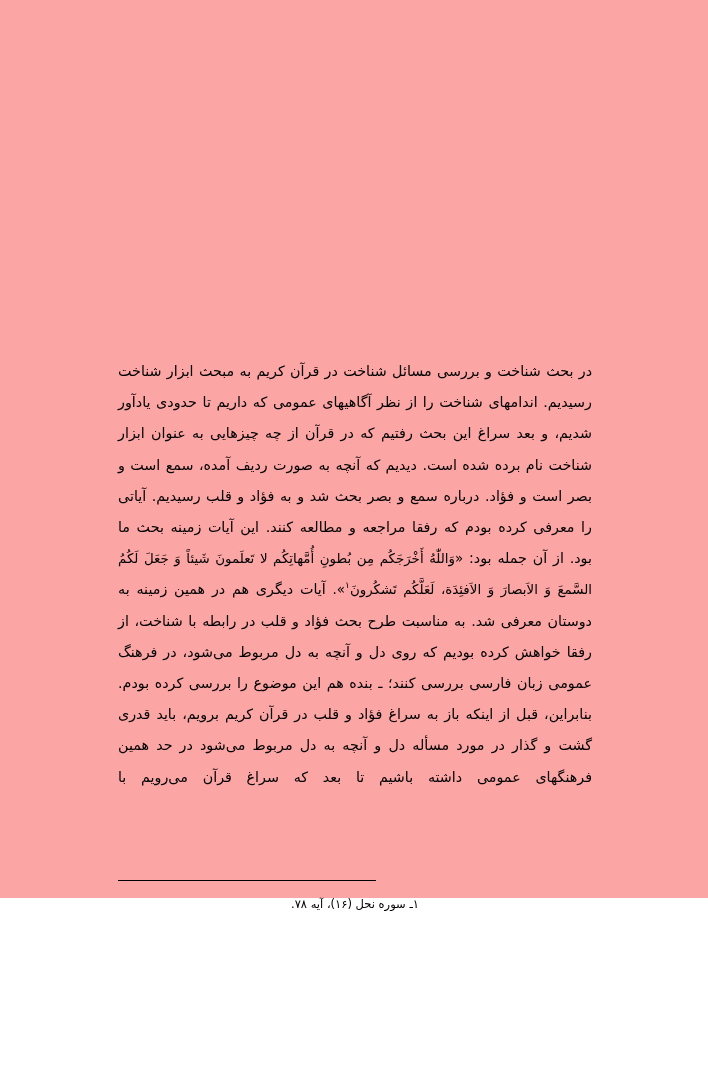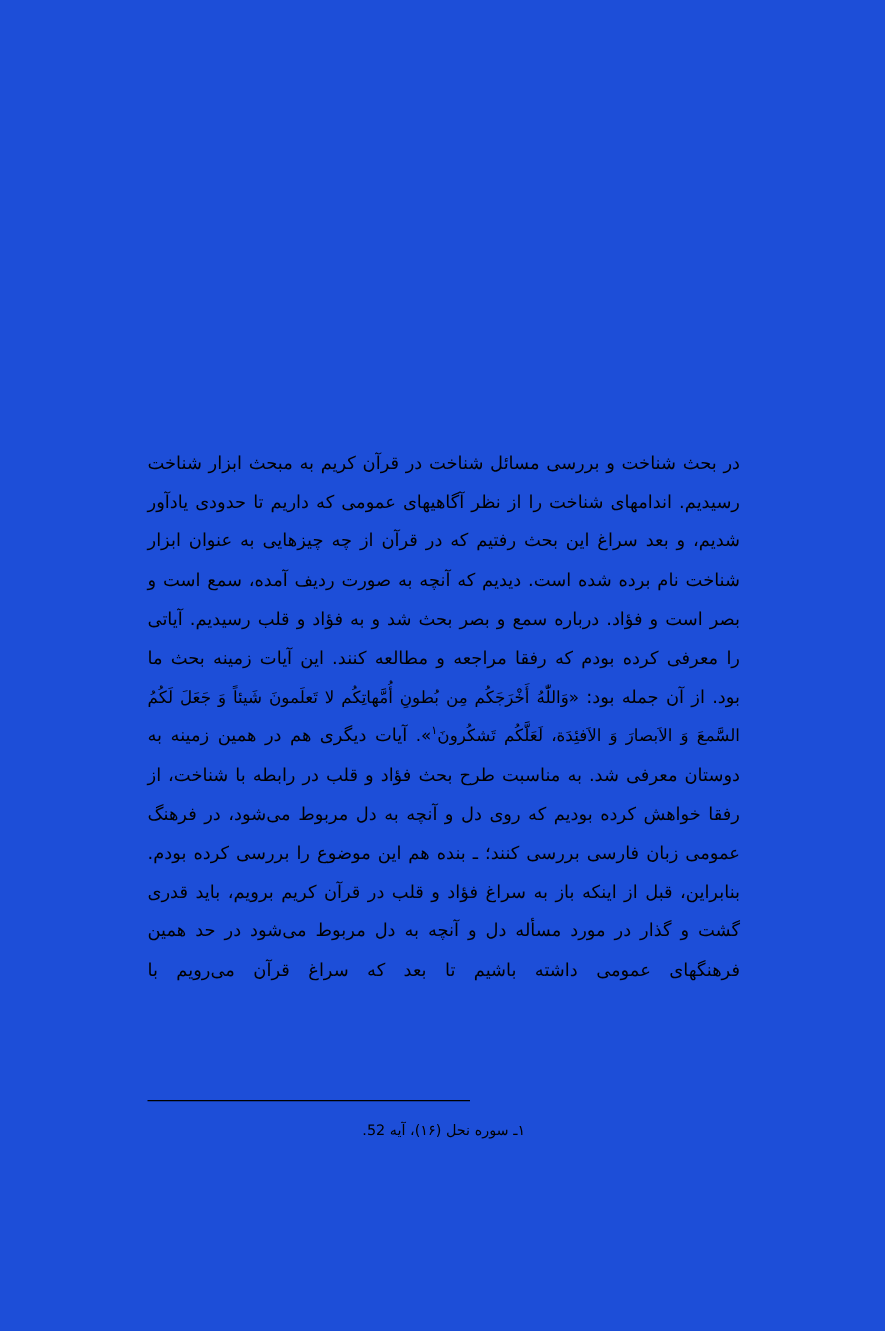--- a/index.html
+++ b/index.html
@@ -14,22 +14,22 @@
     font-family: "DejaVu Sans", sans-serif;
     color: #000000;
     overflow: hidden;
   }
 
   .page {
     position: absolute;
     top: 0;
     left: 0;
     width: 708px;
-    height: 1065px;
-    background: #1d4ed8;
+    height: 898px;
+    background: #fca5a5;
   }
 
   .text-block {
     position: absolute;
     top: 356px;
     left: 118px;
     width: 474px;
     direction: rtl;
     text-align: justify;
     text-align-last: justify;
@@ -94,16 +94,16 @@
 <div class="page">
 
   <div class="text-block">
     <p class="para"><span>در بحث شناخت و بررسی مسائل شناخت در قرآن کریم به مبحث ابزار شناخت رسیدیم. اندامهای شناخت را از نظر آگاهیهای عمومی که داریم تا حدودی یادآور شدیم، و بعد سراغ این بحث رفتیم که در قرآن از چه چیزهایی به عنوان ابزار شناخت نام برده شده است. دیدیم که آنچه به صورت ردیف آمده، سمع است و بصر است و فؤاد. درباره سمع و بصر بحث شد و به فؤاد و قلب رسیدیم. آیاتی را معرفی کرده بودم که رفقا مراجعه و مطالعه کنند. این آیات زمینه بحث ما بود. از آن جمله بود: </span><span class="quran">«وَاللّٰهُ أَخْرَجَكُم مِن بُطونِ أُمَّهاتِكُم لا تَعلَمونَ شَیئاً وَ جَعَلَ لَكُمُ السَّمعَ وَ الاَبصارَ وَ الاَفئِدَة، لَعَلَّكُم تَشكُرونَ</span><span class="sup">۱</span><span class="quran">».</span><span> آیات دیگری هم در همین زمینه به دوستان معرفی شد. به مناسبت طرح بحث فؤاد و قلب در رابطه با شناخت، از رفقا خواهش کرده بودیم که روی دل و آنچه به دل مربوط می‌شود، در فرهنگ عمومی زبان فارسی بررسی کنند؛ ـ بنده هم این موضوع را بررسی کرده بودم. بنابراین، قبل از اینکه باز به سراغ فؤاد و قلب در قرآن کریم برویم، باید قدری گشت و گذار در مورد مسأله دل و آنچه به دل مربوط می‌شود در حد همین فرهنگهای عمومی داشته باشیم تا بعد که سراغ قرآن می‌رویم با</span></p>
   </div>
 
   <div class="footnote-zone">
     <div class="rule-wrap">
       <div class="footnote-rule"></div>
     </div>
-    <p class="footnote-text">۱ـ سوره نحل (۱۶)، آیه 52.</p>
+    <p class="footnote-text">۱ـ سوره نحل (۱۶)، آیه ۷۸.</p>
   </div>
 
 </div>
 
 </body></html>

